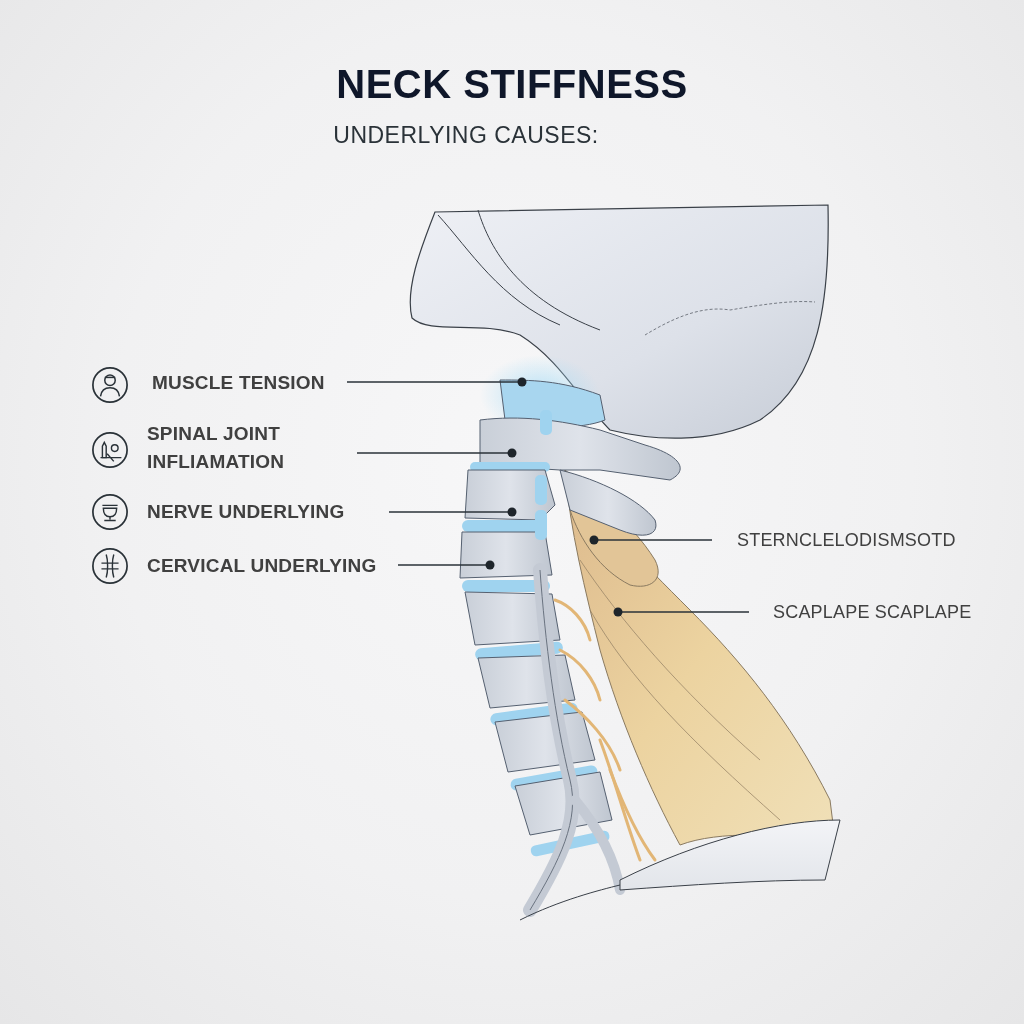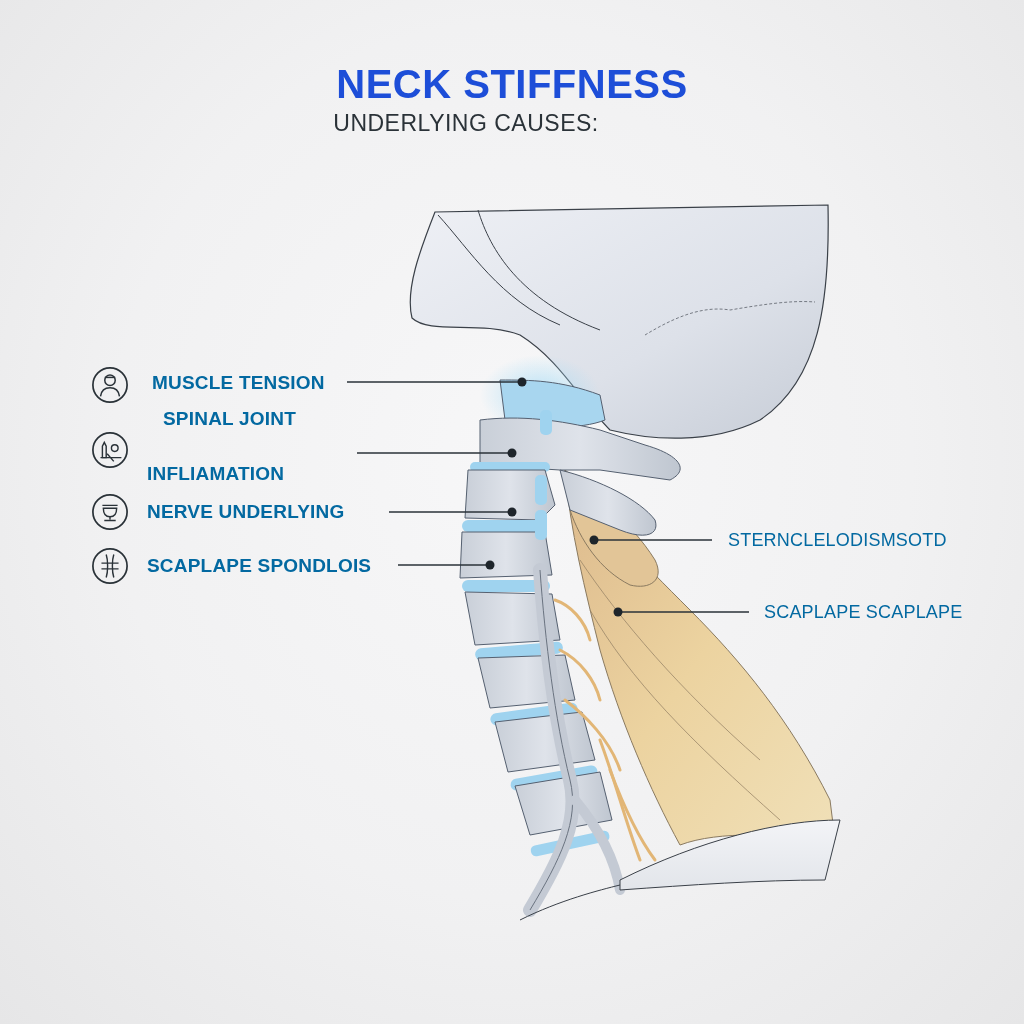--- a/index.html
+++ b/index.html
@@ -4,32 +4,32 @@
 <style>
   html, body { margin:0; padding:0; }
   body {
     width:1024px; height:1024px; overflow:hidden; position:relative;
     background: radial-gradient(ellipse at 50% 45%, #f7f7f8 0%, #f1f1f2 55%, #e6e6e7 100%);
     font-family: "Liberation Sans", "DejaVu Sans", sans-serif;
     color:#222a30;
   }
   .title {
     position:absolute; left:0; width:1024px; top:62px; text-align:center;
-    font-size:40px; font-weight:bold; letter-spacing:0.5px; color:#1d4ed8;
+    font-size:40px; font-weight:bold; letter-spacing:0.5px; color:#0f172a;
   }
   .subtitle {
-    position:absolute; left:0; width:932px; top:110px; text-align:center;
+    position:absolute; left:0; width:932px; top:122px; text-align:center;
     font-size:23px; font-weight:normal; letter-spacing:0.5px; color:#2a3238;
   }
   .figure { position:absolute; left:0; top:0; width:1024px; height:1024px; }
   .label {
-    position:absolute; font-size:19px; font-weight:bold; color:#0369a1;
+    position:absolute; font-size:19px; font-weight:bold; color:#404040;
     line-height:29px; white-space:nowrap; letter-spacing:0.2px;
   }
-  .label.right { font-weight:normal; font-size:18px; }
+  .label.right { font-weight:normal; font-size:18px;margin-left:9px; }
   .icon {
     position:absolute; width:38px; height:38px;
   }
 </style>
 </head>
 <body>
 
 <div class="title">NECK STIFFNESS</div>
 <div class="subtitle">UNDERLYING CAUSES:</div>
 
@@ -146,19 +146,19 @@
   <path d="M12 13 L28 13 M13 16 L27 16 C27 22 24 25 20 25 C16 25 13 22 13 16 Z" fill="none" stroke="#2a3238" stroke-width="1.5"></path>
   <path d="M20 25 L20 28 M14 29 L26 29" stroke="#2a3238" stroke-width="1.5"></path>
 </svg>
 <svg class="icon" style="left:91px;top:547px;" viewBox="0 0 40 40">
   <circle cx="20" cy="20" r="18" fill="none" stroke="#2a3238" stroke-width="1.8"></circle>
   <path d="M16 8 C18 14 18 26 16 32 M24 8 C22 14 22 26 24 32" fill="none" stroke="#2a3238" stroke-width="1.5"></path>
   <path d="M11 17 L29 17 M11 23 L29 23" stroke="#2a3238" stroke-width="1.5"></path>
 </svg>
 
 <div class="label" style="left:152px;top:368px;">MUSCLE TENSION</div>
-<div class="label" style="left:147px;top:404px;margin-left:16px;">SPINAL JOINT</div>
-<div class="label" style="left:147px;top:447px;margin-top:12px;">INFLIAMATION</div>
+<div class="label" style="left:147px;top:419px;">SPINAL JOINT</div>
+<div class="label" style="left:147px;top:447px;">INFLIAMATION</div>
 <div class="label" style="left:147px;top:497px;">NERVE UNDERLYING</div>
-<div class="label" style="left:147px;top:551px;">SCAPLAPE SPONDLOIS</div>
+<div class="label" style="left:147px;top:551px;">CERVICAL UNDERLYING</div>
 
 <div class="label right" style="left:728px;top:526px;">STERNCLELODISMSOTD</div>
 <div class="label right" style="left:764px;top:598px;">SCAPLAPE SCAPLAPE</div>
 
 </body></html>

